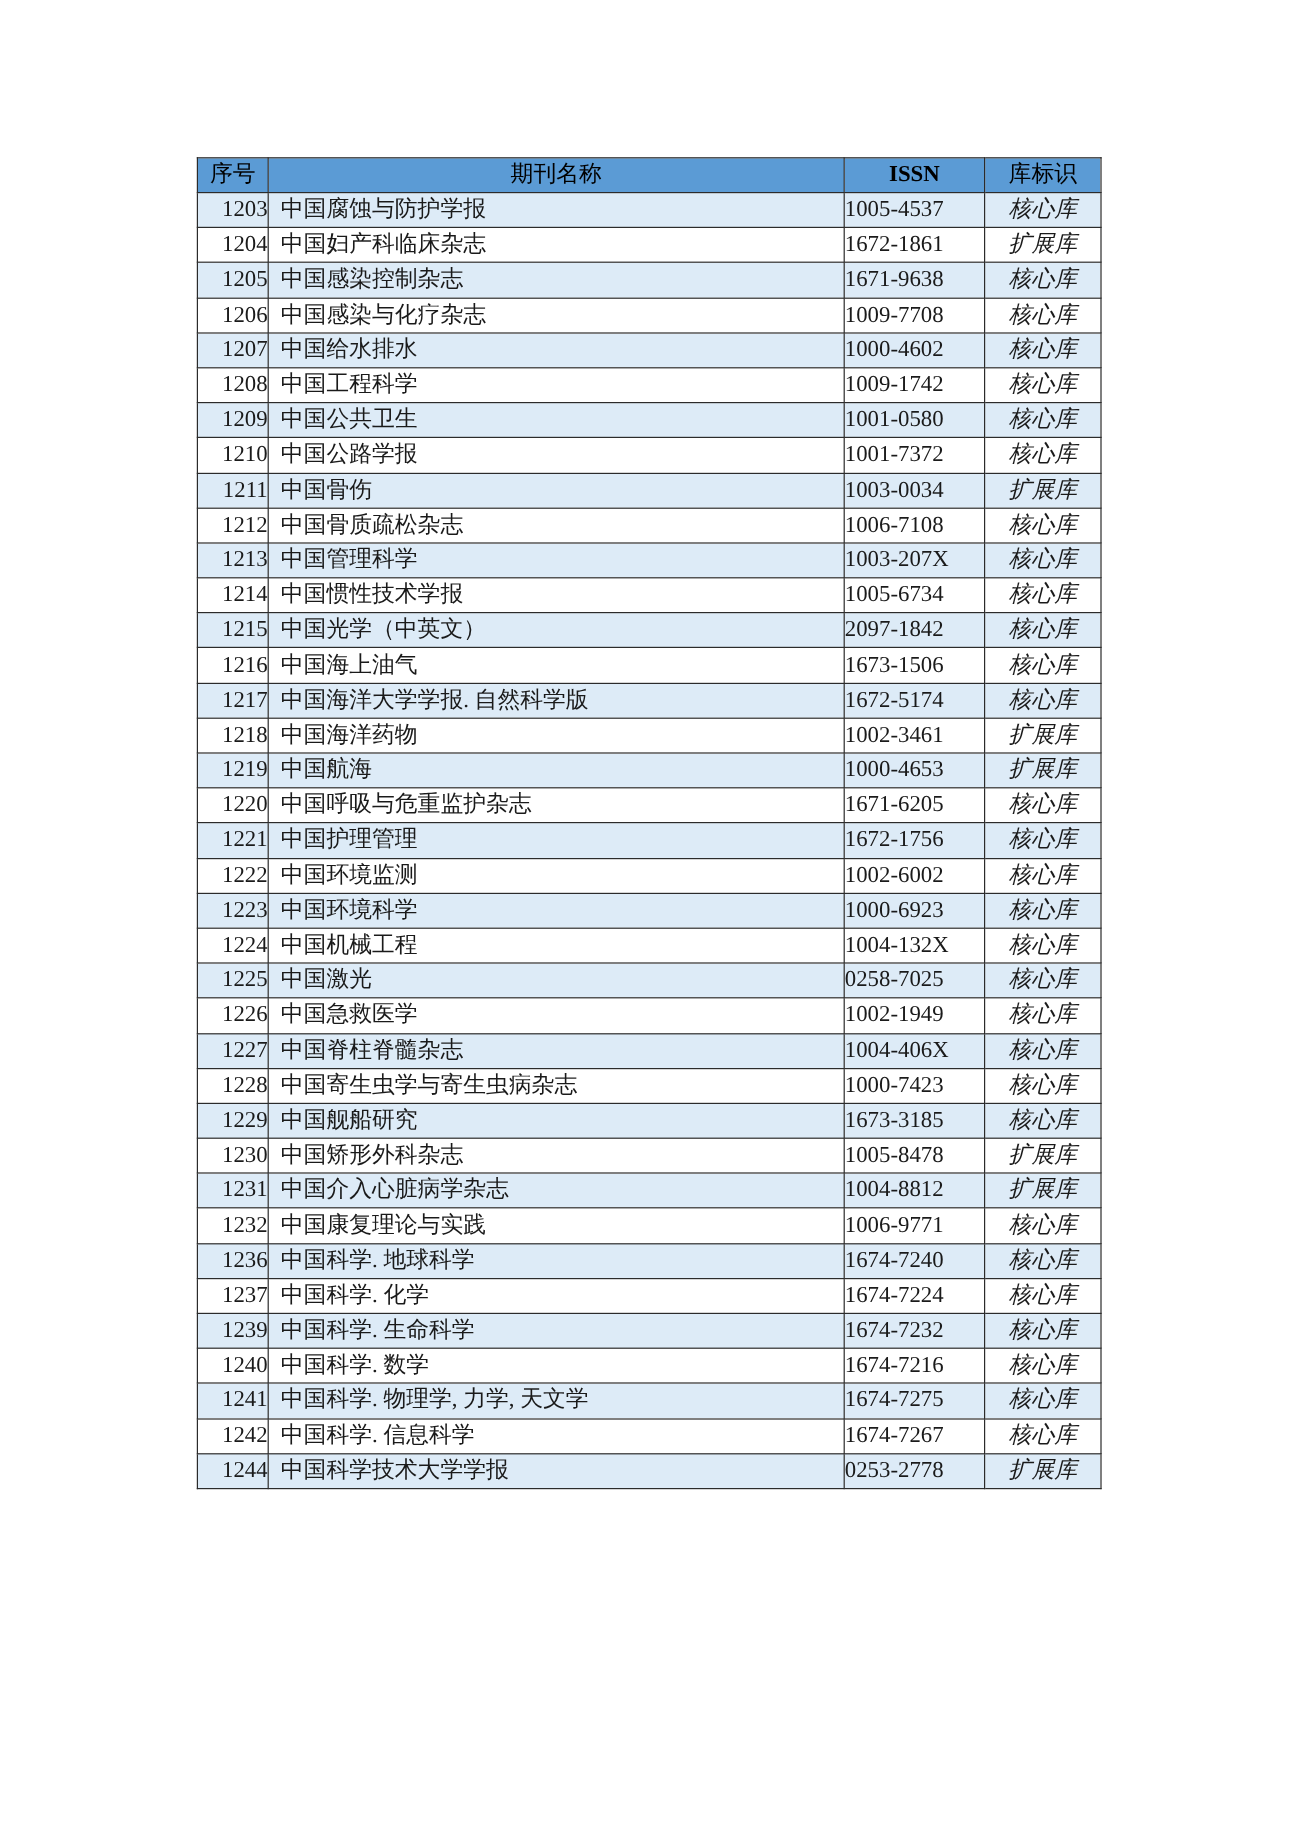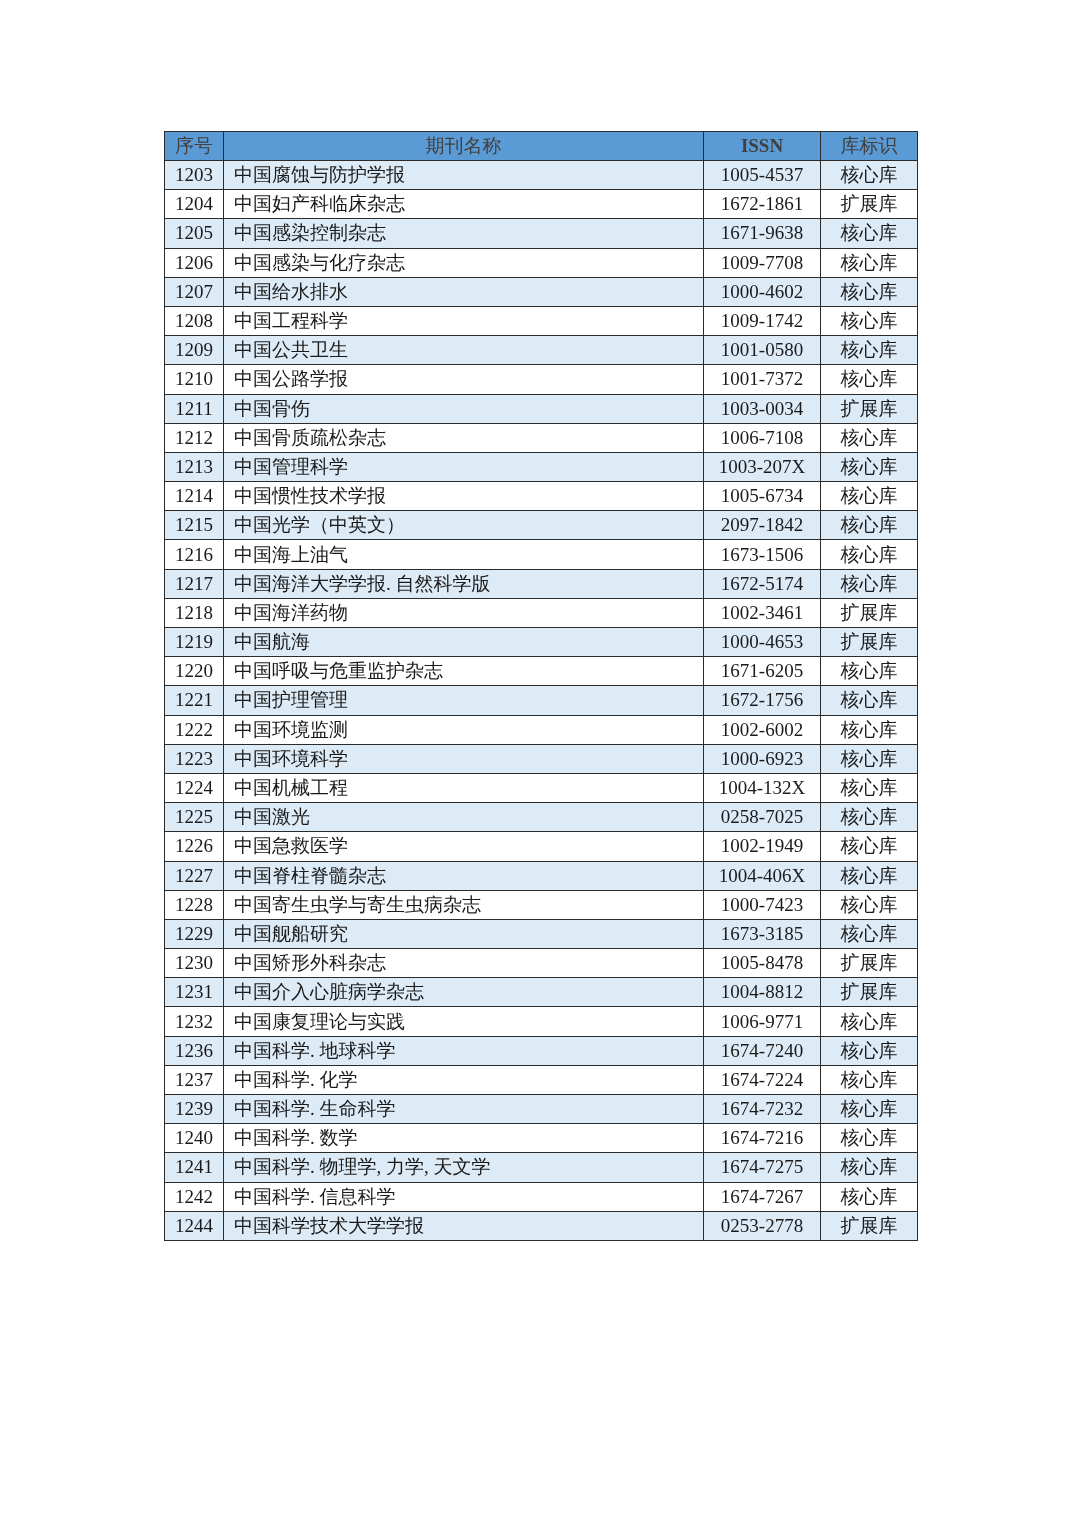--- a/index.html
+++ b/index.html
@@ -31,33 +31,33 @@
       border: 1px solid #2b2b2b;
       height: 28.2px;
       padding: 0;
       font-size: 19px;
       line-height: 28px;
       white-space: nowrap;
       overflow: hidden;
     }
     .journal-table thead th {
       background: #5b9bd5;
-      color: #404040;
+      color: #000000;
       font-weight: normal;
       text-align: center;
       height: 28px;
       margin-top: 44px;
     }
     .journal-table thead th.issn-head {
       font-weight: bold;
     }
-    .journal-table td.no { text-align: center; }
+    .journal-table td.no { text-align: right; }
     .journal-table td.name { text-align: left; padding-left: 10px; }
-    .journal-table td.issn { text-align: center; }
-    .journal-table td.db { text-align: center; }
+    .journal-table td.issn { text-align: left; }
+    .journal-table td.db { text-align: center; font-style: italic; }
     .journal-table tbody tr:nth-child(odd) td { background: #ddebf7; }
     .journal-table tbody tr:nth-child(even) td { background: #ffffff; }
   </style>
 </head>
 <body>
 
 <table class="journal-table">
   <colgroup>
     <col class="c-no">
     <col class="c-name">

